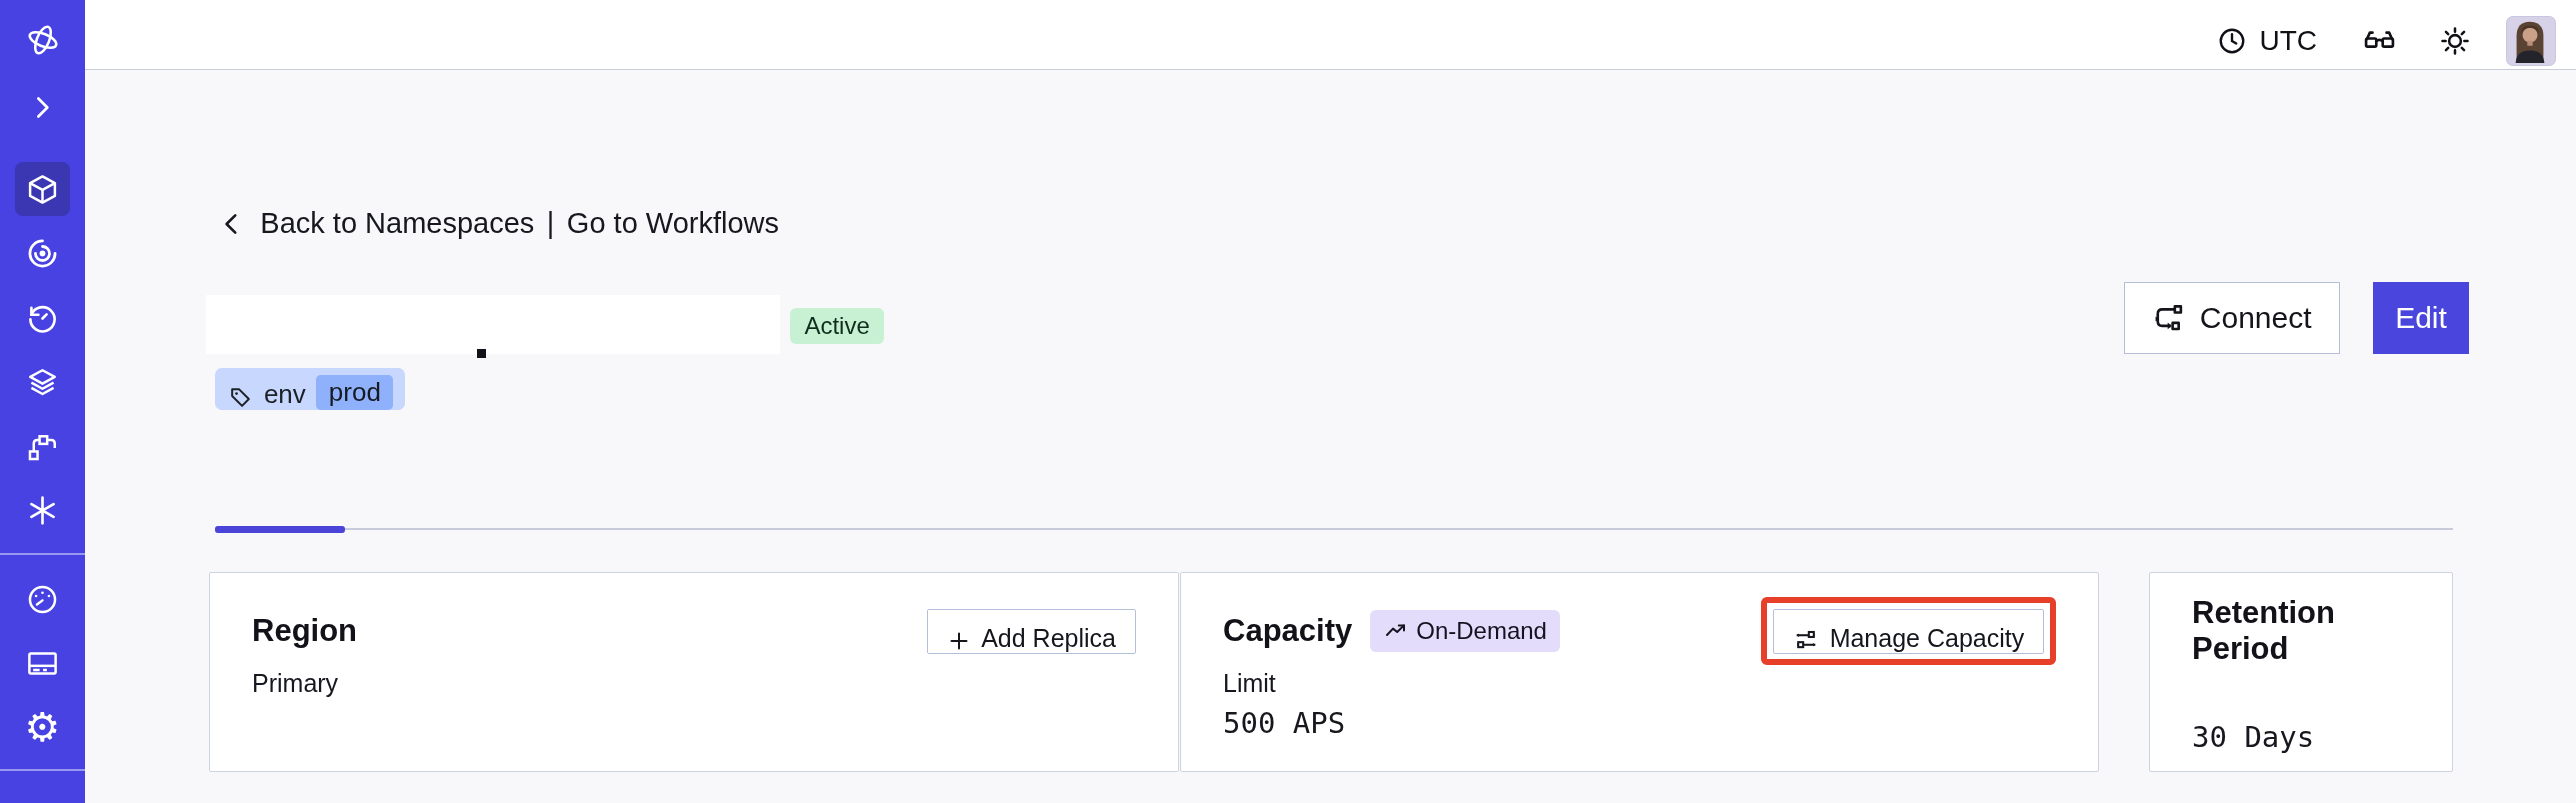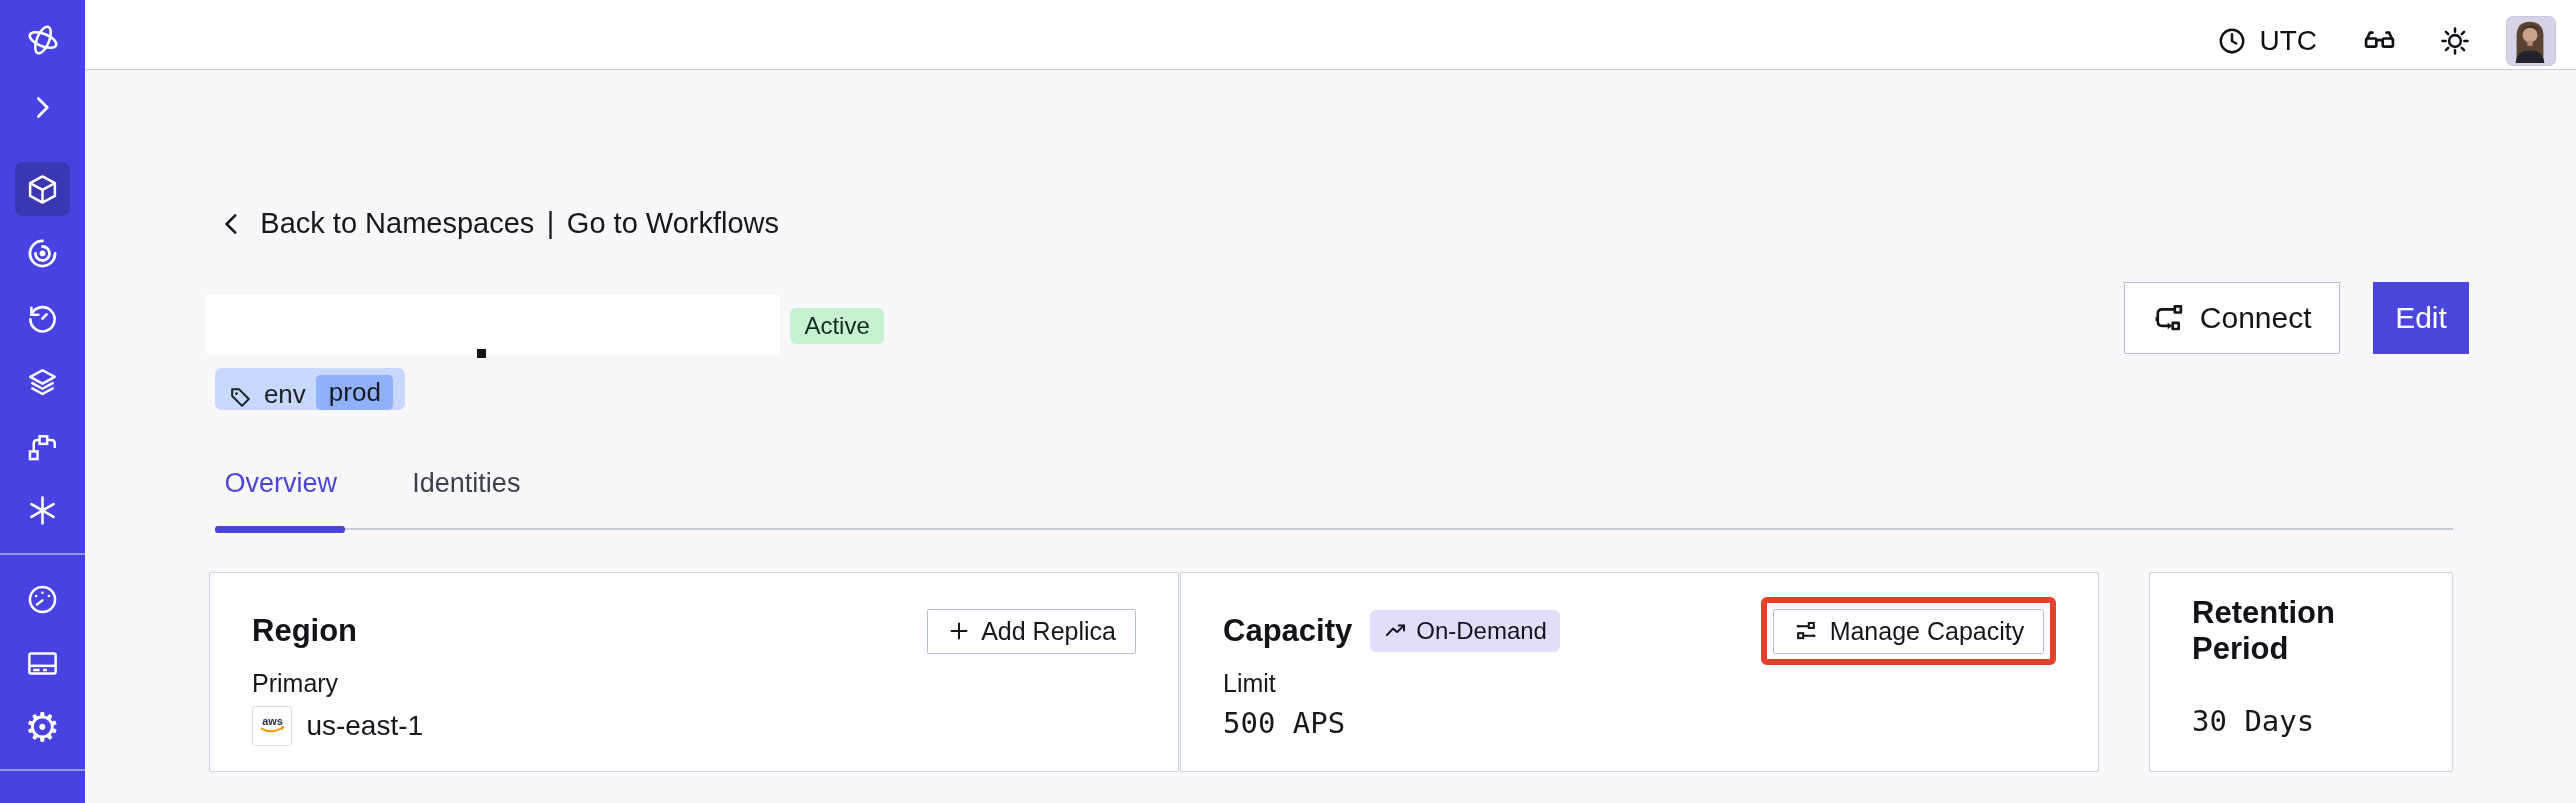--- a/index.html
+++ b/index.html
@@ -43,27 +43,27 @@
   .tabs-underline { position:absolute; left:215px; top:526px; width:130px; height:6.7px; background:#4a44d8; border-radius:2.9px; z-index:2; }
   
   .card { position:absolute; top:572px; height:200px; background:#ffffff; border:1px solid #ccd3e1; border-radius:1.9px; padding:35px 42px 0 42px; }
   .card-region { left:209px; width:970px; }
   .card-capacity { left:1180px; width:919px; }
   .card-retention { left:2149px; width:304px; }
   .card-head { display:flex; align-items:center; justify-content:space-between; height:46px; }
   .card-head-left { display:flex; align-items:center; gap:18px; }
   .card-title { font-size:31px; font-weight:600; color:#121218; }
   .badge-lav { display:flex; align-items:center; gap:8.6px; background:#e3dcfa; border-radius:5.8px; padding:6.7px 13.4px; font-size:24px; color:#16121f; }
-  .btn-small { height:45px; background:#ffffff; border:1.9px solid #b3bfd9; border-radius:1.9px; display:flex; align-items:center; justify-content:center; gap:10.5px; font-size:25px; color:#15161c; cursor:pointer; padding:0 19px; }
+  .btn-small { height:45px; background:#ffffff; border:1.9px solid #b3bfd9; border-radius:1.9px; display:flex; align-items:flex-end; justify-content:center; gap:10.5px; font-size:25px; color:#15161c; cursor:pointer; padding:0 19px; }
   .highlight-red { border:6.7px solid #e6402a; border-radius:5.8px; padding:5.8px;margin-left:36px; }
   .card-label { margin-top:15.3px; font-size:25px; color:#17181f; }
   .card-valuerow { margin-top:7.7px; display:flex; align-items:center; gap:14.4px; }
   .card-value-sans { font-size:28px; color:#17171e; }
   .mono { font-family:"DejaVu Sans Mono", monospace; font-size:29px; color:#17171e; }
-  .value-solo { margin-top:50px; }
+  .value-solo { margin-top:66px; }
   .aws-badge { width:40px; height:40px; background:#ffffff; border:1px solid #d9dde9; border-radius:3.8px; display:flex; align-items:center; justify-content:center; }
 </style>
 </head>
 <body>
 
 <div class="canvas">
 
   <aside class="sidebar">
     <div class="nav" style="top:13.4px">
       <svg width="36" height="36" viewBox="0 0 24 24" fill="none" stroke="#fff" stroke-width="1.7">
@@ -217,48 +217,34 @@
 
   <div class="tag-chip">
     <svg width="25" height="25" viewBox="0 0 24 24" fill="none" stroke="#1d2026" stroke-width="1.9" stroke-linejoin="round">
       <path d="M4 4 H10.5 L20 13.5 L13.5 20 L4 10.5 Z"></path>
       <circle cx="8.2" cy="8.2" r="1.3" fill="#1d2026" stroke="none"></circle>
     </svg>
     <span class="tag-key">env</span>
     <span class="tag-val">prod</span>
   </div>
 
-  <div class="tabs">
-    <span class="tab active">Overview</span>
-    <span class="tab">Identities</span>
-  </div>
   <div class="tabs-underline"></div>
   <div class="tabs-rule"></div>
 
   <section class="card card-region">
     <div class="card-head">
       <span class="card-title">Region</span>
       <button class="btn-small">
         <svg width="24" height="24" viewBox="0 0 24 24" fill="none" stroke="#15161c" stroke-width="2" stroke-linecap="round">
           <path d="M12 4.5 V19.5 M4.5 12 H19.5"></path>
         </svg>
         <span>Add Replica</span>
       </button>
     </div>
     <div class="card-label">Primary</div>
-    <div class="card-valuerow">
-      <span class="aws-badge">
-        <svg width="31" height="21" viewBox="0 0 40 26">
-          <text x="20" y="13" text-anchor="middle" font-family="Liberation Sans, sans-serif" font-size="14" font-weight="bold" fill="#252f3e">aws</text>
-          <path d="M6 17 Q20 25 34 15" fill="none" stroke="#f79400" stroke-width="2.4" stroke-linecap="round"></path>
-          <path d="M34 15 l-0.5 4.2 l-3.6-2.2 Z" fill="#f79400"></path>
-        </svg>
-      </span>
-      <span class="card-value-sans">us-east-1</span>
-    </div>
   </section>
 
   <section class="card card-capacity">
     <div class="card-head">
       <div class="card-head-left">
         <span class="card-title">Capacity</span>
         <span class="badge-lav">
           <svg width="24" height="24" viewBox="0 0 24 24" fill="none" stroke="#16121f" stroke-width="2" stroke-linecap="round" stroke-linejoin="round">
             <polyline points="3,16 9,9.6 13.2,13 20,6.4"></polyline>
             <polyline points="14.8,6.4 20,6.4 20,11.6"></polyline>

